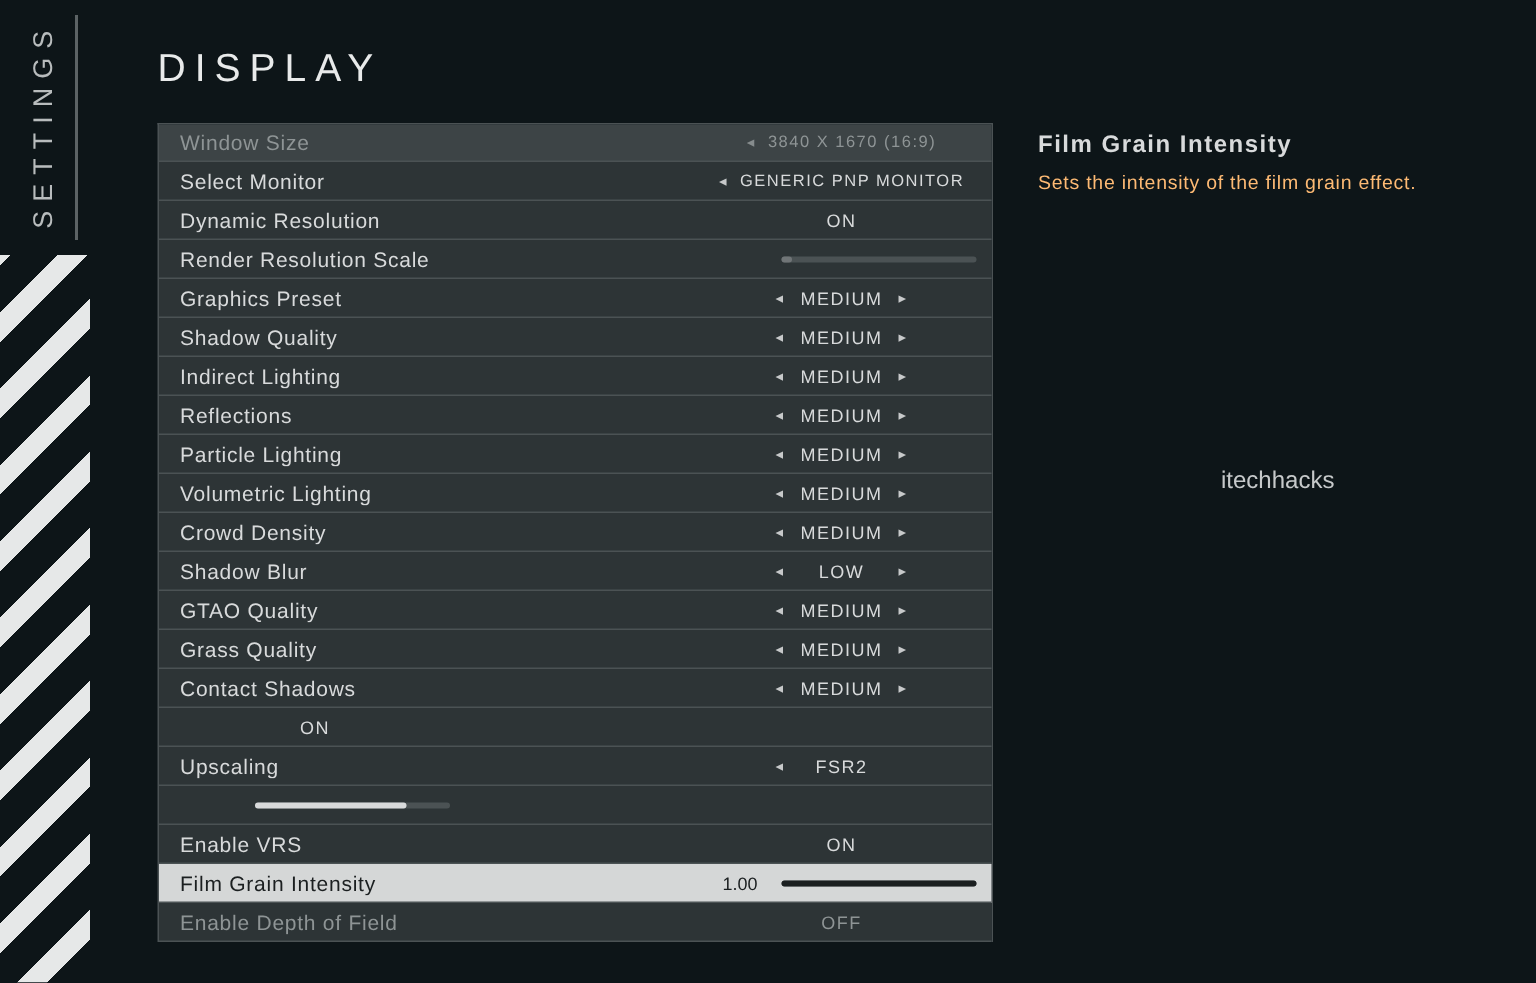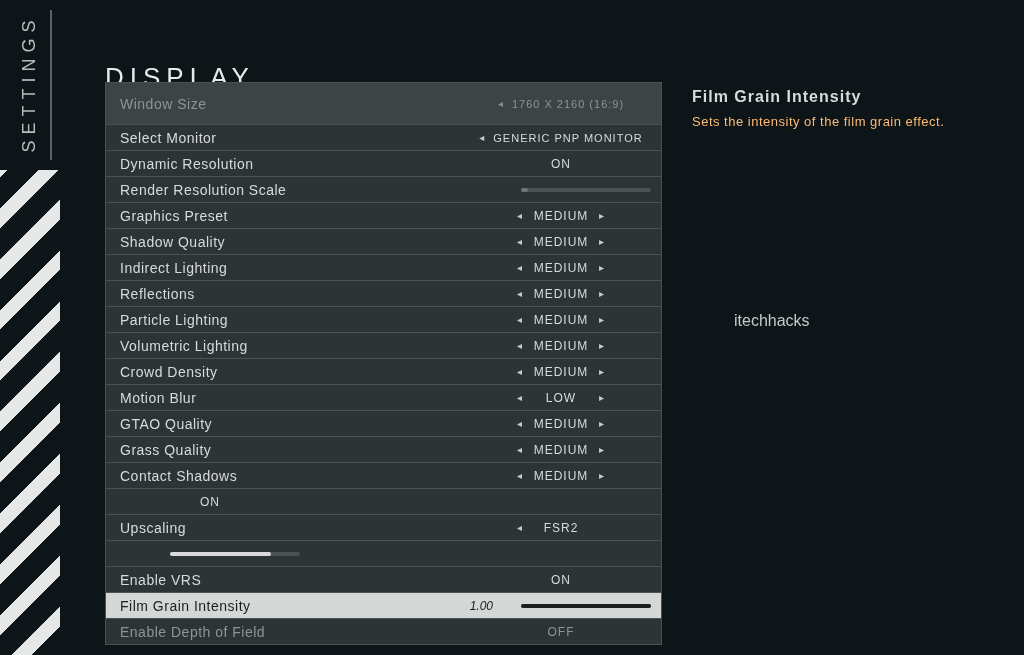--- a/index.html
+++ b/index.html
@@ -62,21 +62,20 @@
   }
 
   .title {
     position: absolute;
     left: 105px;
     top: 30px;
     font-size: 26px;
     letter-spacing: 6px;
     color: #e8eaea;
     font-weight: 500;
-    margin-top: 32px;
   }
 
   .panel {
     position: absolute;
     left: 105px;
     top: 82px;
     width: 557px;
     border-top: 1px solid #4b5254;
     border-left: 1px solid #4b5254;
     border-right: 1px solid #4b5254;
@@ -84,21 +83,21 @@
 
   .row {
     height: 26px;
     display: flex;
     align-items: center;
     border-bottom: 1px solid #4b5254;
     padding: 0 10px 0 14px;
     font-size: 14px;
     position: relative;
   }
-  .row.header { background: #3d4446; height: 42px; color: #8e9495; }
+  .row.header { background: #3d4446; height: 25px; color: #8e9495; }
   .row.normal { background: #2d3436; align-items: center; }
   .row.selected { background: #d5d7d7; color: #1b1f20; }
   .row.dim { background: #2d3436; color: #8e9495; gap: 32px; }
 
   .rlabel { flex: 1 1 auto; white-space: nowrap; overflow: hidden; }
 
   .valuewrap {
     flex: 0 0 180px;
     display: flex;
     align-items: center;
@@ -128,23 +127,22 @@
     left: 0; top: 0; bottom: 0;
     background: #d8dadb;
     border-radius: 2px;
   }
   .row.selected .slider { background: #8d9293; }
   .row.selected .slider .fill { background: #1b1f20; }
   .slider.dim .fill { background: #707577; }
 
   .slotnum {
     font-size: 12px;
-    margin-right: 20px;
+    margin-right: 8px;
     letter-spacing: 0;
-    font-style: italic;
   }
 
   
   .desc {
     position: absolute;
     left: 692px;
     top: 88px;
     width: 310px;
     color: #d8dadb;
   }
@@ -155,21 +153,21 @@
     letter-spacing: 1px;
   }
   .desc-body {
     font-size: 13px;
     color: #fdba74;
     letter-spacing: 0.5px;
   }
 
   .watermark {
     position: absolute;
-    left: 734px;
+    left: 814px;
     top: 312px;
     font-size: 16px;
     color: #c6c9ca;
     font-family: Arial, sans-serif;
     letter-spacing: 0;
   }
 </style>
 </head>
 <body>
 
@@ -180,21 +178,21 @@
 <div class="stripes"></div>
 
 <div class="title">DISPLAY</div>
 
 <div class="panel">
 
   <div class="row header">
     <div class="rlabel">Window Size</div>
     <div class="valuewrap">
       <span class="arrow">◂</span>
-      <span style="font-size:11px;letter-spacing:1px;">1760 X 2160 (16:9)</span>
+      <span style="font-size:11px;letter-spacing:1px;">3840 X 1670 (16:9)</span>
     </div>
   </div>
 
   <div class="row normal">
     <div class="rlabel">Select Monitor</div>
     <div class="valuewrap">
       <span class="arrow">◂</span>
       <span style="font-size:11px;letter-spacing:1px;">GENERIC PNP MONITOR</span>
     </div>
   </div>
@@ -272,21 +270,21 @@
   <div class="row normal">
     <div class="rlabel">Crowd Density</div>
     <div class="valuewrap">
       <span class="arrow">◂</span>
       <span class="valtext">MEDIUM</span>
       <span class="arrow">▸</span>
     </div>
   </div>
 
   <div class="row normal">
-    <div class="rlabel">Motion Blur</div>
+    <div class="rlabel">Shadow Blur</div>
     <div class="valuewrap">
       <span class="arrow">◂</span>
       <span class="valtext">LOW</span>
       <span class="arrow">▸</span>
     </div>
   </div>
 
   <div class="row normal">
     <div class="rlabel">GTAO Quality</div>
     <div class="valuewrap">

